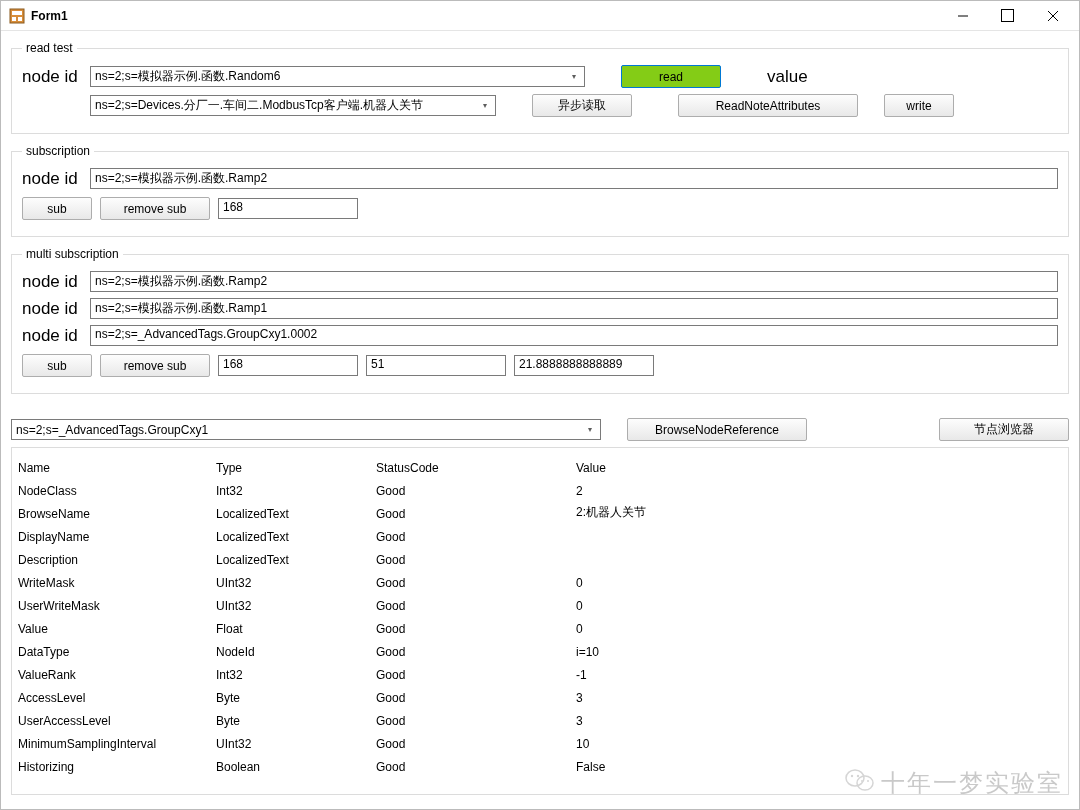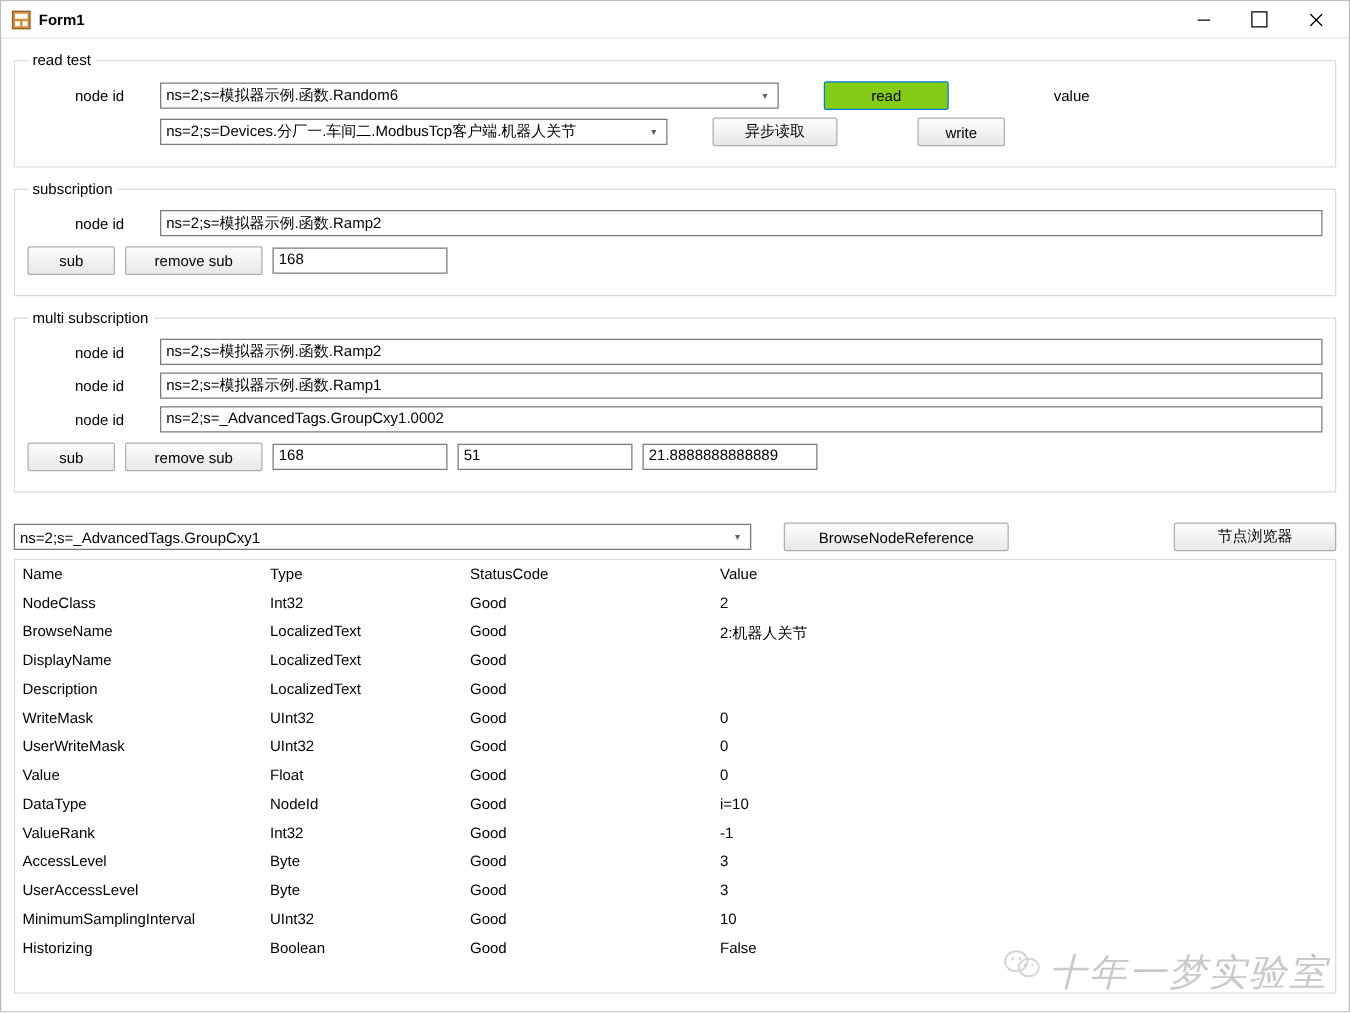--- a/index.html
+++ b/index.html
@@ -7,35 +7,35 @@
   .window { width: 1080px; height: 810px; background: #fff; border: 1px solid #bbb; position: relative; display: flex; flex-direction: column; }
   .titlebar { height: 30px; display: flex; align-items: center; padding: 0 4px 0 8px; border-bottom: 1px solid #e5e5e5; background: #fff; font-weight: bold; }
   .title-icon { width: 16px; height: 16px; margin-right: 6px; display: inline-flex; align-items: center; justify-content: center; }
   .title-text { flex: 1; font-size: 12px; color: #000; }
   .win-controls { display: flex; }
   .win-btn { width: 45px; height: 29px; display: flex; align-items: center; justify-content: center; color: #000; font-size: 10px; }
   .content { flex: 1; position: relative; padding: 6px 10px 10px 10px; overflow: hidden; }
   fieldset { border: 1px solid #dcdcdc; border-radius: 0; margin: 4px 0 10px 0; padding: 8px 10px 10px 10px; }
   legend { font-size: 12px; color: #000; padding: 0 4px; }
   .row { display: flex; align-items: center; gap: 8px; margin: 2px 0 6px 0; }
-  .label { min-width: 60px; color: #000; font-size: 12px; margin-left: 38px; }
+  .label { min-width: 60px; color: #000; font-size: 17px; }
   .combo, .input { border: 1px solid #7a7a7a; background: #fff; font-size: 12px; padding: 1px 4px; height: 21px; }
   .combo { position: relative; padding-right: 20px; display: flex; align-items: center; }
   .combo .chev { position: absolute; right: 3px; top: 2px; width: 14px; height: 15px; display: flex; align-items: center; justify-content: center; pointer-events: none; font-size: 8px; color: #5d5d5d;}
   .btn { border: 1px solid #adadad; background: #e1e1e1; background: linear-gradient(#fdfdfd,#e8e8e8); padding: 0 10px; height: 23px; font-size: 12px; display: inline-flex; align-items: center; justify-content: center; cursor: default; border-radius: 2px; }
   .btn.accent { border: 1px solid #0078d4; background: #84cc16; color: #000; }
   .flex1 { flex: 1; }
   .w-small { width: 140px; }
   .grid { border: 1px solid #dcdcdc; margin-top: 4px; padding: 4px 4px 4px 4px; height: 348px; overflow: hidden; }
-  .grid-row { display: flex; align-items: flex-start; height: 23px; font-size: 12px; }
+  .grid-row { display: flex; align-items: flex-end; height: 23px; font-size: 12px; }
   .gc1 { width: 170px; padding-left: 2px; }
   .gc2 { width: 170px; padding-left: 30px; }
   .gc3 { width: 170px; padding-left: 20px; }
   .gc4 { width: 250px; padding-left: 50px; }
-  .watermark { position: absolute; right: 16px; bottom: 10px; opacity: 0.35; font-size: 30px; letter-spacing: 2px; color: #666; display: flex; align-items: flex-start; gap: 6px; pointer-events: none; font-style: italic; }
+  .watermark { position: absolute; right: 16px; bottom: 10px; opacity: 0.35; font-size: 24px; letter-spacing: 2px; color: #666; display: flex; align-items: center; gap: 6px; pointer-events: none; }
   .sq { width: 13px; height: 13px; border: 1px solid #000; display:inline-block;}
 </style>
 </head>
 <body>
 
 <div class="window">
   <div class="titlebar">
     <span class="title-icon">
       <svg width="16" height="16">
           <rect x="1" y="1" width="14" height="14" fill="#d88d3a" stroke="#8a5a1f"></rect>
@@ -80,20 +80,21 @@
       </div>
       <div class="row">
         <span class="label" style="min-width:60px"></span>
         <div class="combo" style="width:406px">
           <span>ns=2;s=Devices.分厂一.车间二.ModbusTcp客户端.机器人关节</span>
           <span class="chev">▾</span>
         </div>
         <div style="width:20px"></div>
         <div class="btn" style="width:100px">异步读取</div>
         <div style="width:30px"></div>
+        <div class="btn" style="width:180px">ReadNoteAttributes</div>
         <div style="width:10px"></div>
         <div class="btn" style="width:70px">write</div>
       </div>
     </fieldset>
 
     <fieldset>
       <legend>subscription</legend>
       <div class="row">
         <span class="label">node id</span>
         <div class="input flex1">ns=2;s=模拟器示例.函数.Ramp2</div>

